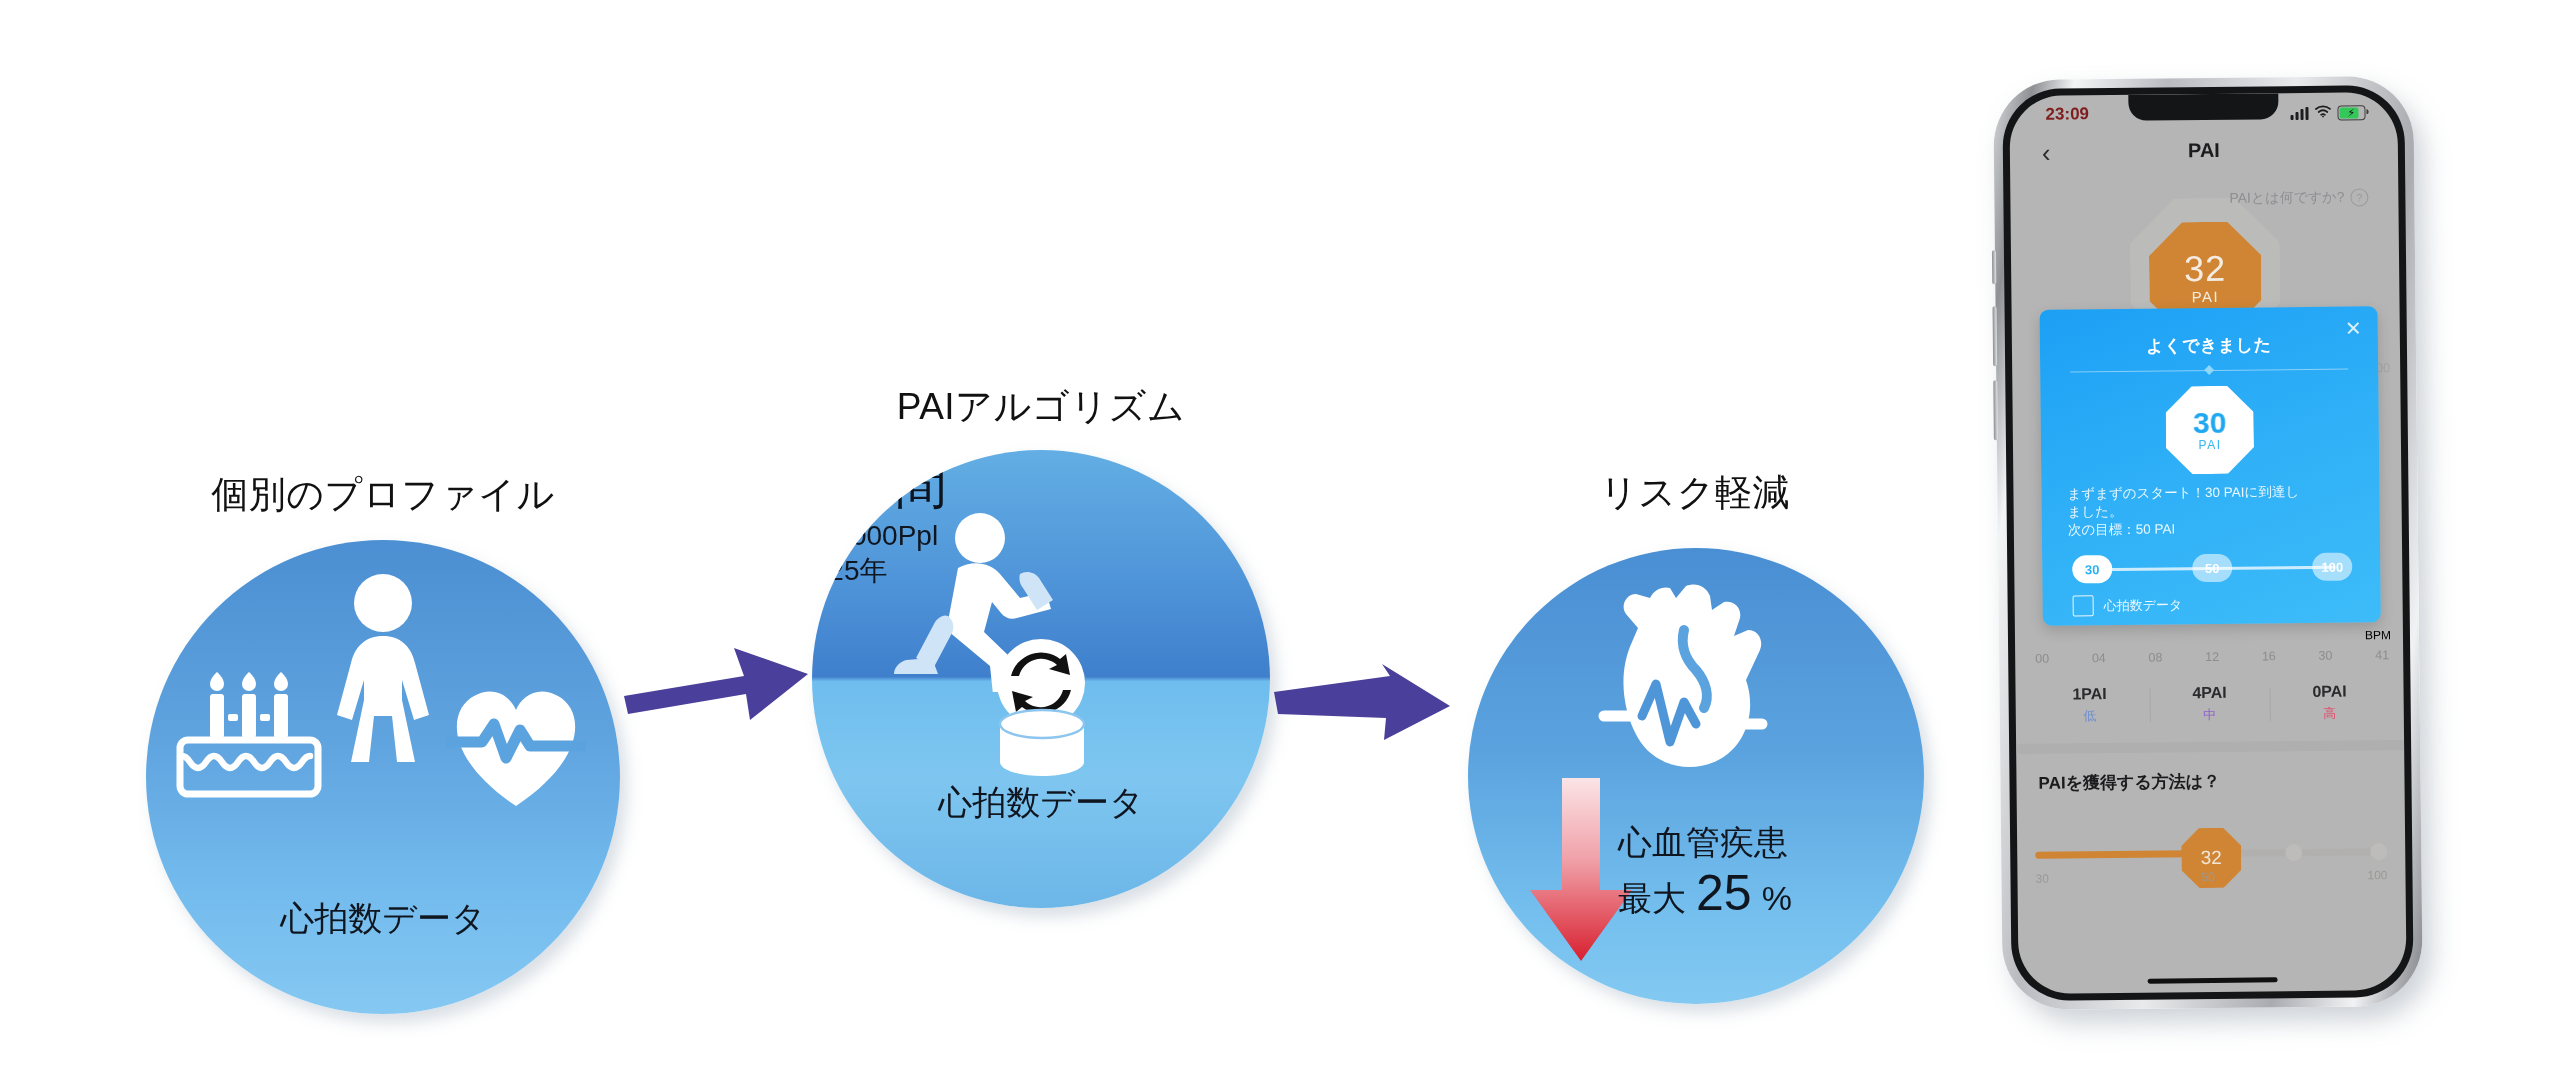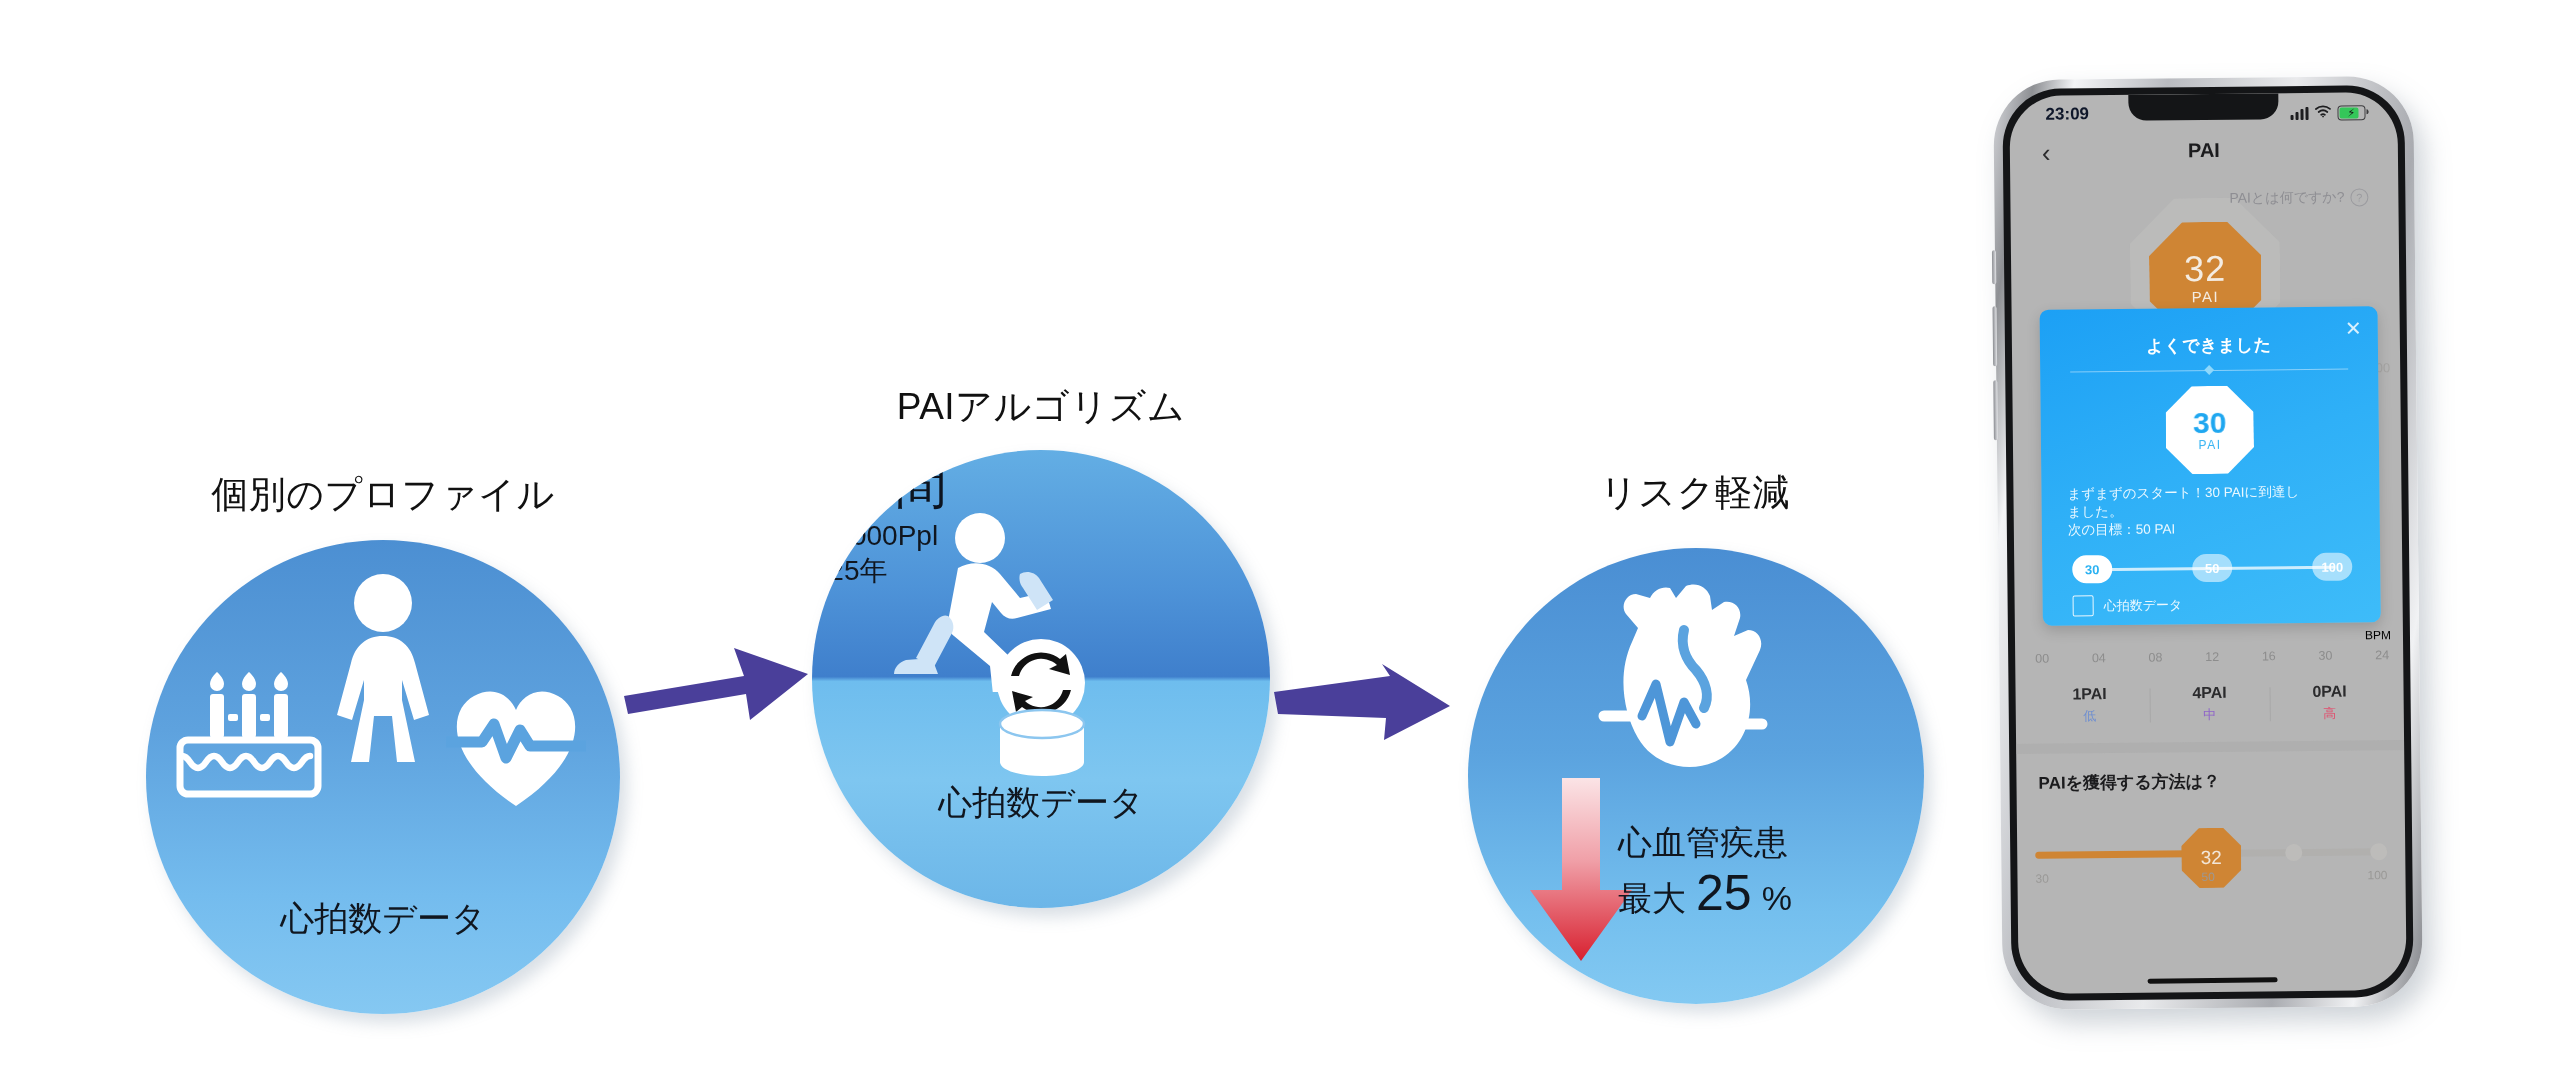--- a/index.html
+++ b/index.html
@@ -102,21 +102,21 @@
     width:150px;height:26px;background:#141517;
     border-bottom-left-radius:18px;border-bottom-right-radius:18px;z-index:6;
   }
   .homebar{
     position:absolute;left:50%;transform:translateX(-50%);bottom:9px;
     width:130px;height:5px;border-radius:3px;background:#111;z-index:7;
   }
 
   
   .statusbar{position:absolute;left:0;right:0;top:4px;height:30px;z-index:5;}
-  .clock{position:absolute;left:36px;top:5px;font-size:17px;font-weight:700;color:#0f172a;text-align:center;}
+  .clock{position:absolute;left:36px;top:5px;font-size:17px;font-weight:700;color:#7f1d1d;text-align:center;}
   .statusright{position:absolute;right:32px;top:7px;display:flex;align-items:center;gap:6px;}
   .bars{display:flex;align-items:flex-end;gap:2px;height:13px;}
   .bars i{display:block;width:3px;background:#1d1d1f;border-radius:1px;}
   .bars i:nth-child(1){height:5px;}
   .bars i:nth-child(2){height:8px;}
   .bars i:nth-child(3){height:11px;}
   .bars i:nth-child(4){height:13px;}
   .batt{width:26px;height:13px;border:1.6px solid #3c3c3e;border-radius:4px;position:relative;}
   .batt::after{content:"";position:absolute;right:-4px;top:3.5px;width:2px;height:5px;background:#3c3c3e;border-radius:0 2px 2px 0;}
   .battfill{position:absolute;left:1px;top:1px;bottom:1px;width:19px;background:#34c759;border-radius:2px;}
@@ -421,21 +421,21 @@
         </div>
 
         <div class="bpm">BPM</div>
         <div class="axis">
           <span>00</span>
           <span>04</span>
           <span>08</span>
           <span>12</span>
           <span>16</span>
           <span>30</span>
-          <span>24</span>
+          <span>41</span>
         </div>
 
         <div class="legend">
           <div class="cell">
             <div class="v">1PAI</div>
             <div class="k low">低</div>
           </div>
           <div class="cell">
             <div class="v">4PAI</div>
             <div class="k mid">中</div>

